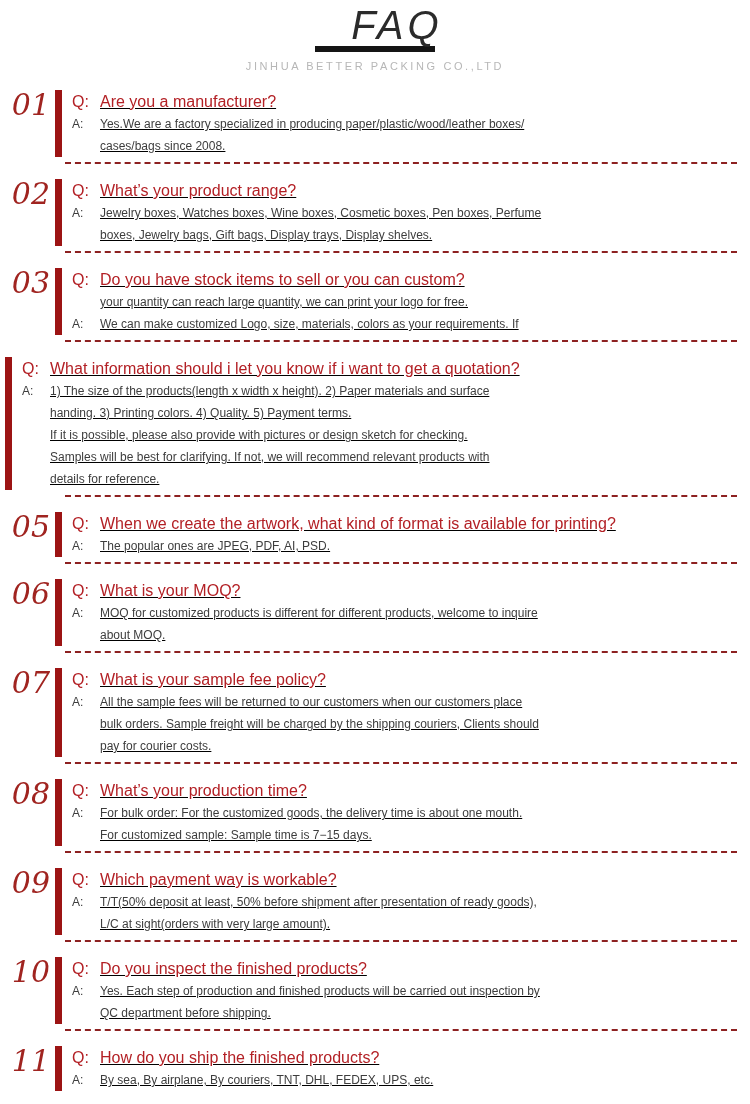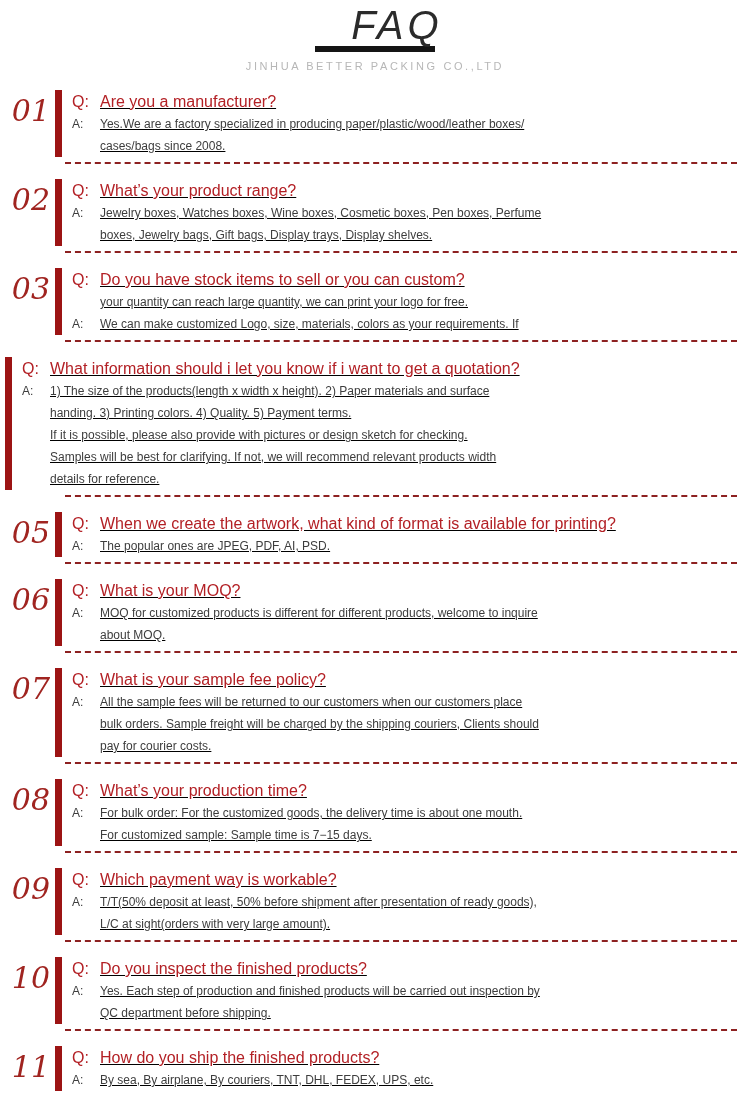--- a/index.html
+++ b/index.html
@@ -56,21 +56,20 @@
   .num {
     width: 50px;
     flex: 0 0 50px;
     text-align: right;
     font-family: "DejaVu Serif", "Liberation Serif", serif;
     font-style: italic;
     font-size: 30px;
     line-height: 30px;
     color: var(--num-red);
     padding-top: 0px;
-    margin-top: 6px;
   }
   .bar {
     width: 7px;
     flex: 0 0 7px;
     background: var(--bar-red);
     margin-left: 5px;
     margin-right: 10px;
   }
   .content {
     flex: 1 1 auto;
@@ -160,21 +159,21 @@
 
   <section class="faq-item">
     <div class="item-head">
       <div class="bar"></div>
       <div class="content">
         <div class="q-line"><span class="prefix">Q:</span><span>What information should i let you know if i want to get a quotation?</span></div>
         <div class="a-block">
               <div class="a-seg first"><span class="prefix">A:</span>1) The size of the products(length x width x height). 2) Paper materials and surface</div>
               <div class="a-seg">handing. 3) Printing colors. 4) Quality. 5) Payment terms.</div>
               <div class="a-seg">If it is possible, please also provide with pictures or design sketch for checking.</div>
-              <div class="a-seg">Samples will be best for clarifying. If not, we will recommend relevant products width</div>
+              <div class="a-seg">Samples will be best for clarifying. If not, we will recommend relevant products with</div>
               <div class="a-seg">details for reference.</div>
             </div>
       </div>
     </div>
     <div class="divider"></div>
   </section>
 
   <section class="faq-item">
     <div class="item-head">
       <div class="num">05</div>

